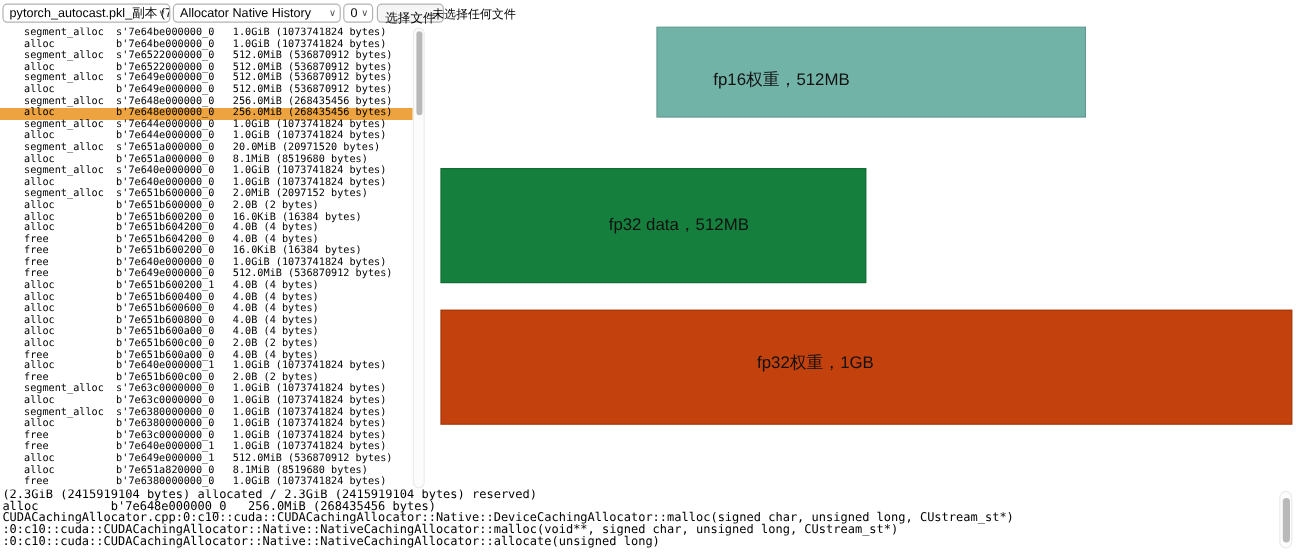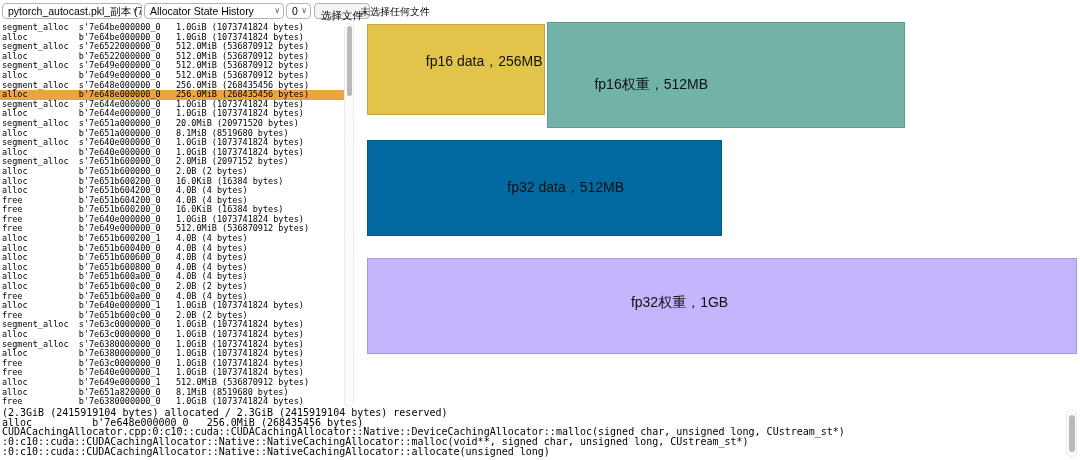--- a/index.html
+++ b/index.html
@@ -27,21 +27,21 @@
     font-size:10.5px;line-height:14px;padding:4px 6px;color:#000;white-space:nowrap;
   }
   .file-status{position:absolute;left:360px;top:5px;font-size:10px;color:#000;white-space:nowrap;}
 
   
   .events{
     position:absolute;left:0;top:23px;width:344px;height:385px;overflow:hidden;
     font-family:"DejaVu Sans Mono","Liberation Mono",monospace;
     font-size:8.5px;line-height:9.6px;white-space:pre;color:#000;
   }
-  .row{height:9.6px;padding-left:2px;}
+  .row{height:9.6px;padding-left:20px;}
   .row.selected{background:var(--sel,#eda440);}
 
   
   .sb-track{position:absolute;background:#fcfcfc;border:1px solid #ebebeb;border-radius:6px;box-sizing:border-box;}
   #list-scroll{left:344px;top:23px;width:10px;height:384px;}
   .sb-thumb{position:absolute;background:#b9b9b9;border-radius:4px;}
   #list-thumb{left:2px;top:2px;width:5px;height:70px;}
   #detail-scroll{left:1066px;top:409px;width:11px;height:48px;}
   #detail-thumb{left:2px;top:5px;width:6px;height:37px;}
 
@@ -61,41 +61,38 @@
   .detail{
     position:absolute;left:2px;top:408px;width:1062px;height:50px;overflow:hidden;
     font-family:"DejaVu Sans Mono","Liberation Mono",monospace;
     font-size:10px;line-height:9.7px;white-space:pre;color:#000;
   }
 </style>
 </head>
 <body style="--sel: #eda440;">
 
 <div id="memory-plot">
-    <div class="mem-block" style="left: 367px; top: 24px; width: 178px; height: 91px; background: rgb(227, 196, 74);">
-      <span class="mem-label" style="left: 66%; top: 42%;">fp16 data，256MB</span>
-    </div>
-    <div class="mem-block" style="left: 547px; top: 22px; width: 358px; height: 106px; background: rgb(114, 179, 168); text-align: center;">
+    <div class="mem-block" style="left: 547px; top: 22px; width: 358px; height: 76px; background: rgb(114, 179, 168); text-align: center;">
       <span class="mem-label" style="left: 29%; top: 60%;">fp16权重，512MB</span>
     </div>
-    <div class="mem-block" style="left: 367px; top: 140px; width: 355px; height: 96px; background: #0369a1;">
+    <div class="mem-block" style="left: 367px; top: 140px; width: 355px; height: 96px; background: #15803d;">
       <span class="mem-label" style="left: 56%; top: 50%;">fp32 data，512MB</span>
     </div>
-    <div class="mem-block" style="left: 367px; top: 258px; width: 710px; height: 96px; background: #c4b5fd;">
+    <div class="mem-block" style="left: 367px; top: 258px; width: 710px; height: 96px; background: #c2410c;">
       <span class="mem-label" style="left: 44%; top: 47%;">fp32权重，1GB</span>
     </div>
   </div>
 
 <div class="toolbar">
   <div class="select" id="sel-snapshot">
     <span>pytorch_autocast.pkl_副本 (7)</span>
     <span class="chev">∨</span>
   </div>
   <div class="select" id="sel-view">
-    <span>Allocator State History</span>
+    <span>Allocator Native History</span>
     <span class="chev">∨</span>
   </div>
   <div class="select" id="sel-device">
     <span>0</span>
     <span class="chev">∨</span>
   </div>
   <div class="file-btn">选择文件</div>
   <div class="file-status">未选择任何文件</div>
 </div>
 

